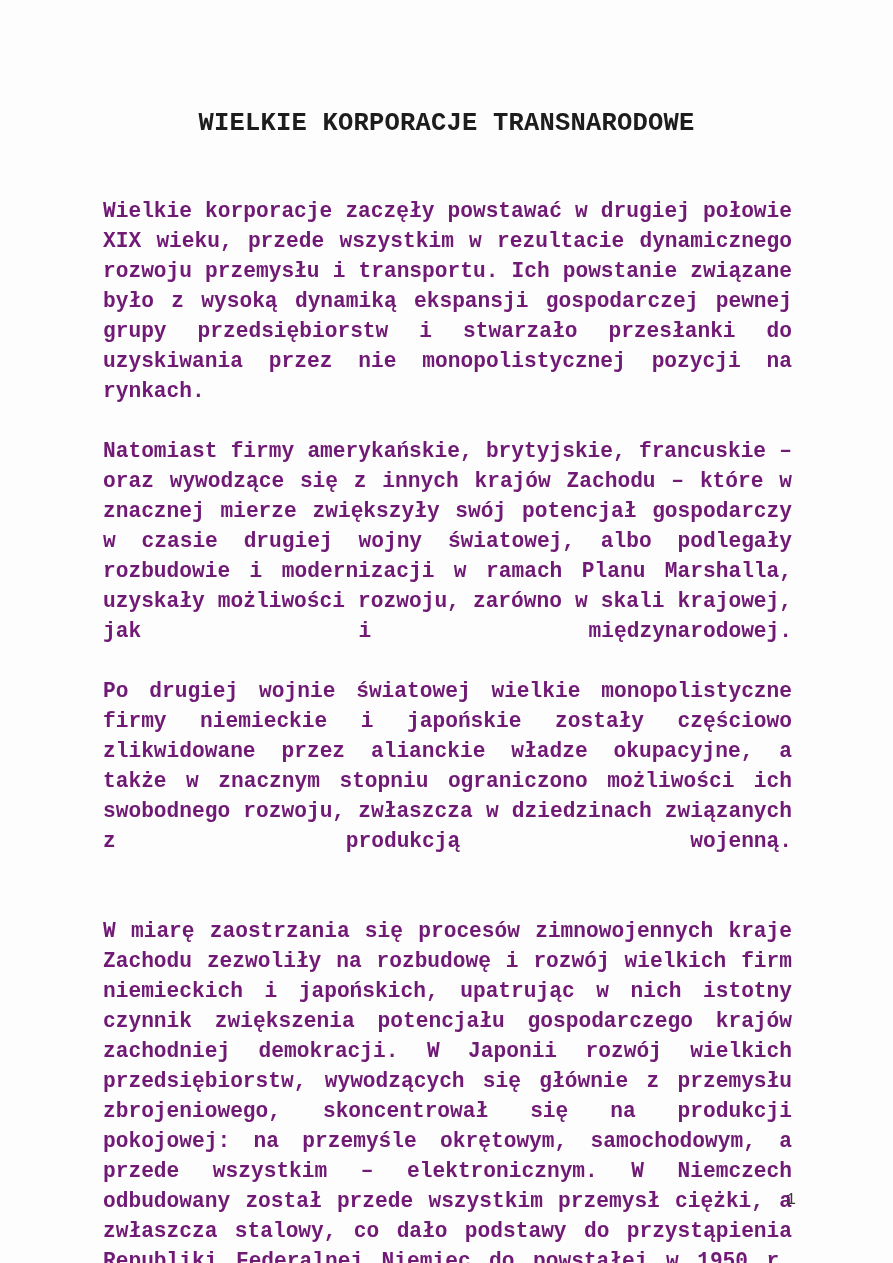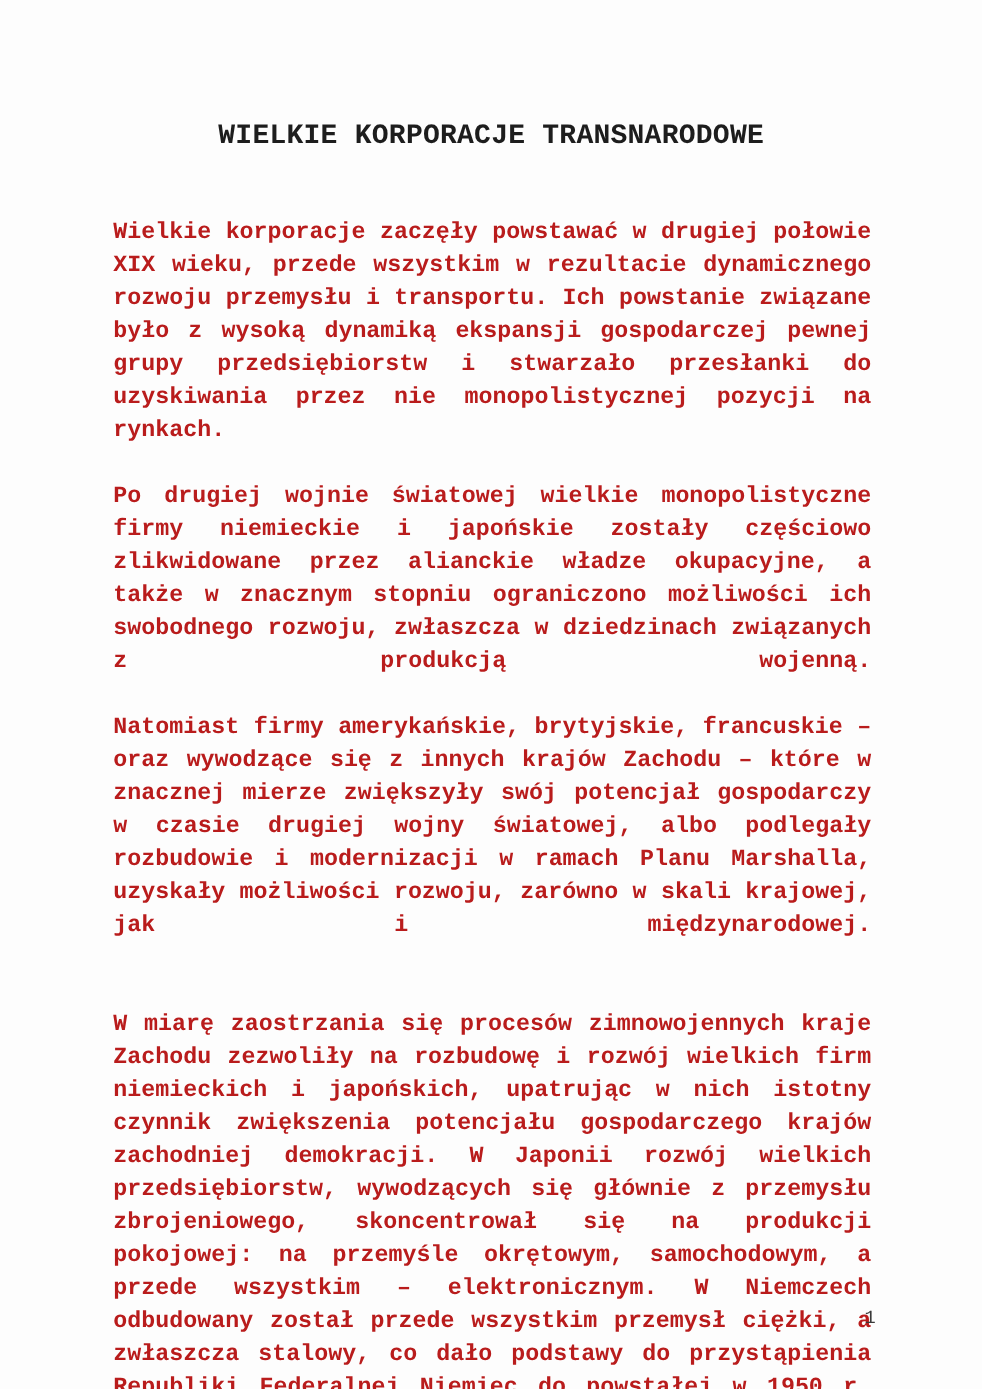--- a/index.html
+++ b/index.html
@@ -47,21 +47,21 @@
     width: 689px;
   }
 
   .para {
     margin: 0;
     font-weight: bold;
     font-size: 21.2px;
     line-height: 30px;
     text-align: justify;
     text-justify: inter-word;
-    color: #b91c1c;
+    color: #701a75;
     hyphens: none;
     -webkit-hyphens: none;
   }
 
   
   .para::after {
     content: "";
     display: inline-block;
     width: 100%;
   }
@@ -85,20 +85,20 @@
 <body>
 
 <div class="page">
 
   <div class="doc-title">
     <span class="title-line">WIELKIE KORPORACJE TRANSNARODOWE</span>
   </div>
 
   <div class="body-text">
     <p class="para">Wielkie korporacje zaczęły powstawać w drugiej połowie XIX wieku, przede wszystkim w rezultacie  dynamicznego rozwoju przemysłu i transportu. Ich powstanie związane było z wysoką dynamiką ekspansji gospodarczej pewnej grupy przedsiębiorstw i stwarzało przesłanki do uzyskiwania przez nie monopolistycznej pozycji na rynkach.</p>
+    <p class="para">Natomiast firmy amerykańskie, brytyjskie, francuskie – oraz wywodzące się z innych krajów Zachodu – które w znacznej mierze zwiększyły swój potencjał gospodarczy w czasie drugiej wojny światowej,  albo podlegały rozbudowie i modernizacji w ramach Planu Marshalla, uzyskały możliwości rozwoju, zarówno w skali krajowej, jak i międzynarodowej.</p>
     <p class="para">Po drugiej wojnie światowej  wielkie monopolistyczne firmy niemieckie i japońskie zostały  częściowo zlikwidowane przez alianckie władze okupacyjne, a także w znacznym stopniu ograniczono możliwości ich swobodnego rozwoju, zwłaszcza w dziedzinach związanych z produkcją wojenną.</p>
-    <p class="para">Natomiast firmy amerykańskie, brytyjskie, francuskie – oraz wywodzące się z innych krajów Zachodu – które w znacznej mierze zwiększyły swój potencjał gospodarczy w czasie drugiej wojny światowej,  albo podlegały rozbudowie i modernizacji w ramach Planu Marshalla, uzyskały możliwości rozwoju, zarówno w skali krajowej, jak i międzynarodowej.</p>
     <p class="para spacer-before">W miarę zaostrzania się procesów zimnowojennych kraje Zachodu zezwoliły na rozbudowę i rozwój wielkich firm niemieckich i japońskich, upatrując w nich istotny czynnik zwiększenia potencjału gospodarczego krajów zachodniej demokracji. W Japonii rozwój wielkich przedsiębiorstw, wywodzących się głównie z przemysłu zbrojeniowego, skoncentrował się na produkcji pokojowej: na przemyśle okrętowym, samochodowym, a przede wszystkim – elektronicznym. W Niemczech odbudowany został przede wszystkim przemysł ciężki, a zwłaszcza stalowy, co dało podstawy do przystąpienia Republiki Federalnej Niemiec do powstałej w 1950 r. Europejskiej Wspólnoty Węgla i Stali (która w dalszym procesie swego rozwoju doprowadziła do utworzenia Europejskiej Wspólnoty Gospodarczej, a w toku dalszego rozwoju – do powstania Unii Europejskiej).</p>
   </div>
 
   <div class="page-number">1</div>
 
 </div>
 
 </body></html>

